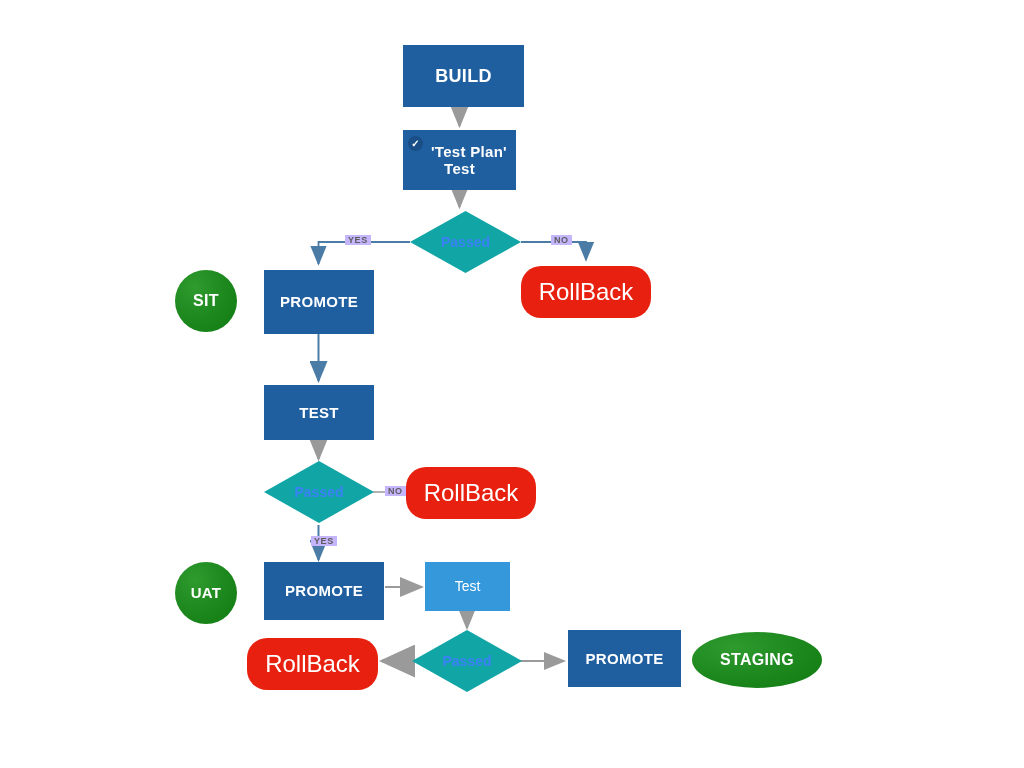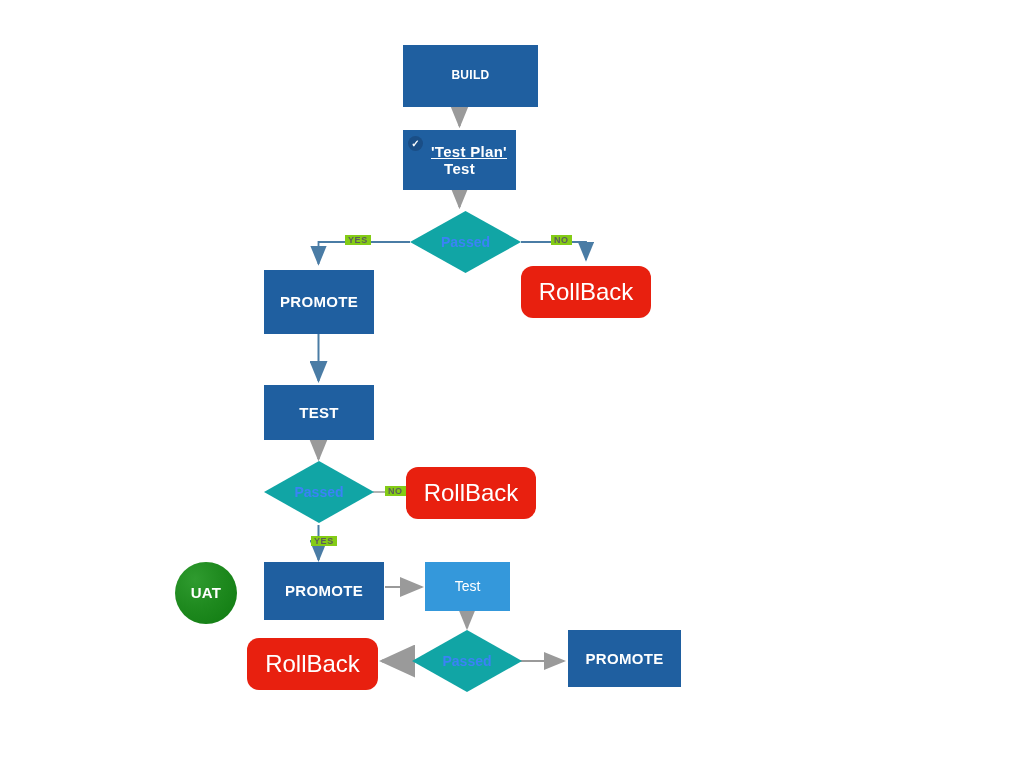--- a/index.html
+++ b/index.html
@@ -37,21 +37,21 @@
     box-shadow: 0 0 0 0 rgba(0,0,0,0);
   }
   
   .proc-light {
     background: #3498db;
     font-weight: normal;
   }
   
   .rollback {
     background: #e8200f;
-    border-radius: 12px;
+    border-radius: 20px;
     font-weight: normal;
   }
   
   .diamond {
     background: transparent;
   }
   .diamond .dshape {
     position: absolute;
     inset: 0;
     background: #11a5a5;
@@ -70,21 +70,21 @@
     font-weight: bold;
     letter-spacing: 0.3px;
   }
   
   .elabel {
     position: absolute;
     color: #5c5c5c;
     font-size: 9px;
     font-weight: bold;
     letter-spacing: 0.6px;
-    background: #84cc16;
+    background: #c4b5fd;
     padding: 0 3px;
     white-space: nowrap;
   }
   
   .check-badge {
     position: absolute;
     width: 15px;
     height: 15px;
     border-radius: 50%;
     background: #1a4e86;
@@ -169,39 +169,42 @@
     <g>
       <line x1="511" y1="661" x2="564" y2="661" stroke="#9a9a9a" stroke-width="2" marker-end="url(#ah-gray)"></line>
     </g>
   </svg>
 
   <div class="elabel" style="left:345px; top:235px;">YES</div>
   <div class="elabel" style="left:551px; top:235px;">NO</div>
   <div class="elabel" style="left:385px; top:486px;">NO</div>
   <div class="elabel" style="left:311px; top:536px;">YES</div>
 
-  <div class="node proc" style="left:403px; top:45px; width:135px; height:62px; font-size:12px;align-items:center;">
+  <div class="node proc" style="left:403px; top:45px; width:121px; height:62px; font-size:18px;align-items:center;">
     <span>BUILD</span>
   </div>
 
   <div class="node proc multi-line" style="left:403px; top:130px; width:113px; height:60px; font-size:15px;">
     <span class="check-badge" style="left:5px; top:6px;">✓</span>
-    <span style="margin-left:19px;text-decoration:underline;">'Test Plan'</span>
+    <span style="margin-left:19px;">'Test Plan'</span>
     <span>Test</span>
   </div>
 
   <div class="node diamond" style="left:410px; top:211px; width:111px; height:62px; font-size:14px;">
     <div class="dshape"></div>
     <span class="dlabel">Passed</span>
   </div>
 
   <div class="node rollback" style="left:521px; top:266px; width:130px; height:52px; font-size:24px;">
     <span>RollBack</span>
   </div>
 
+  <div class="node envnode" style="left:175px; top:270px; width:62px; height:62px; font-size:16px;">
+    <span>SIT</span>
+  </div>
 
   <div class="node proc" style="left:264px; top:270px; width:110px; height:64px; font-size:15px;">
     <span>PROMOTE</span>
   </div>
 
   <div class="node proc" style="left:264px; top:385px; width:110px; height:55px; font-size:15px;">
     <span>TEST</span>
   </div>
 
   <div class="node diamond" style="left:264px; top:461px; width:110px; height:62px; font-size:14px;">
@@ -231,14 +234,17 @@
   </div>
 
   <div class="node rollback" style="left:247px; top:638px; width:131px; height:52px; font-size:24px;">
     <span>RollBack</span>
   </div>
 
   <div class="node proc" style="left:568px; top:630px; width:113px; height:57px; font-size:15px;">
     <span>PROMOTE</span>
   </div>
 
+  <div class="node envnode" style="left:692px; top:632px; width:130px; height:56px; font-size:16px;">
+    <span>STAGING</span>
+  </div>
 
 </div>
 
 </body></html>

